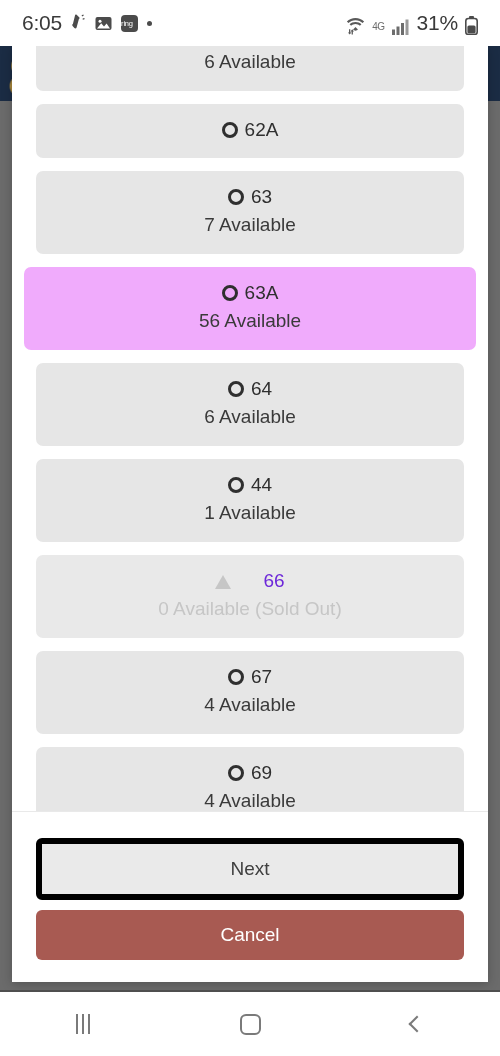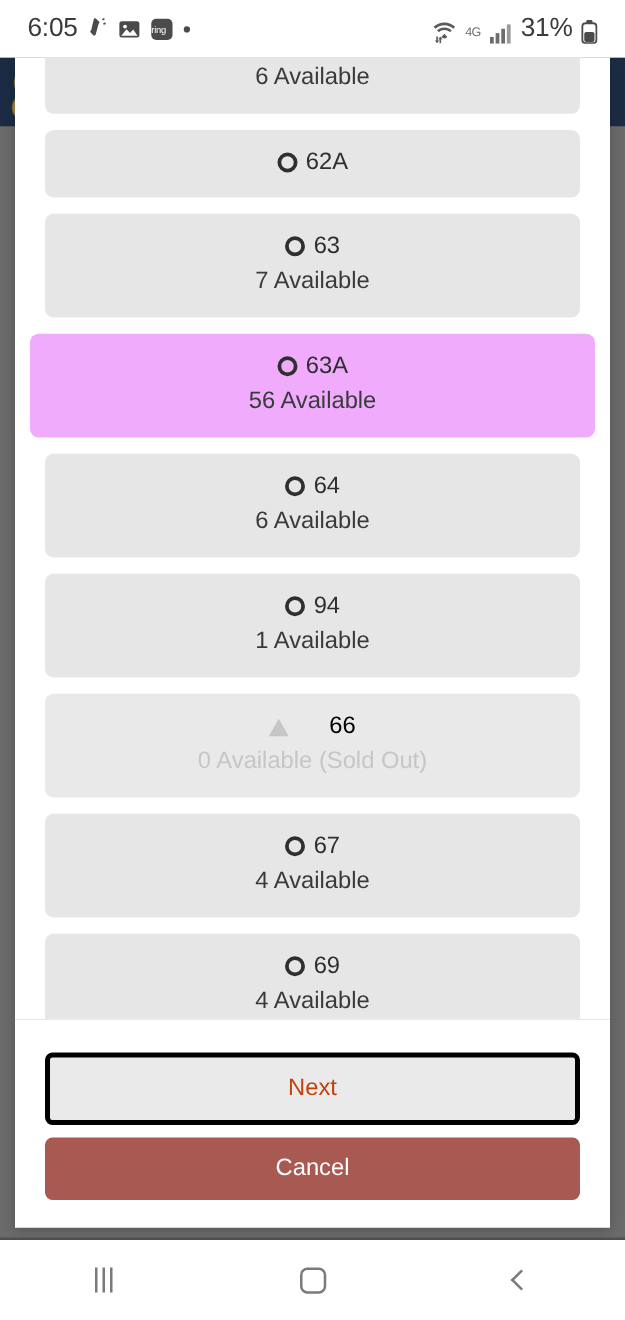--- a/index.html
+++ b/index.html
@@ -105,21 +105,21 @@
     color:#2f2f2f;
     line-height:26px;
     display:flex; align-items:center; justify-content:center; gap:7px;
   }
   .opt-sub {
     font-size:19px;
     color:#3a3a3a;
     line-height:28px;
     margin-top:1px;
   }
-  .opt-row.disabled .opt-title { color:#000000;gap:32px; }
+  .opt-row.disabled .opt-title { color:#6d28d9;gap:32px; }
   .opt-row.disabled .opt-sub { color:#c6c6c6; }
 
   .radio-glyph {
     width:16px; height:16px;
     border:3px solid #2f2f2f;
     border-radius:50%;
     display:inline-block;
     position:relative; top:0px;
   }
   .warn-glyph {
@@ -142,22 +142,22 @@
     display:block; width:100%;
     border-radius:6px;
     font-size:19px;
     text-align:center;
     padding:14px 0;
     border:none;
     font-family:"Liberation Sans", sans-serif;
   }
   .btn-next {
     background:#eaeaea;
-    color:#c2410c;
-    border:4px solid #000000;
+    color:#404040;
+    border:6px solid #000000;
     margin-bottom:10px;
   }
   .btn-cancel {
     background:#a85a52;
     color:#ffffff;
   }
 
   
   .navbar {
     position:absolute; left:0; bottom:0;
@@ -283,21 +283,21 @@
           <div class="opt-row">
             <div class="opt-title">
               <span class="radio-glyph"></span>
               <span>64</span>
             </div>
             <div class="opt-sub">6 Available</div>
           </div>
           <div class="opt-row">
             <div class="opt-title">
               <span class="radio-glyph"></span>
-              <span>94</span>
+              <span>44</span>
             </div>
             <div class="opt-sub">1 Available</div>
           </div>
           <div class="opt-row disabled">
             <div class="opt-title">
               <span class="warn-glyph"></span>
               <span>66</span>
             </div>
             <div class="opt-sub">0 Available (Sold Out)</div>
           </div>

